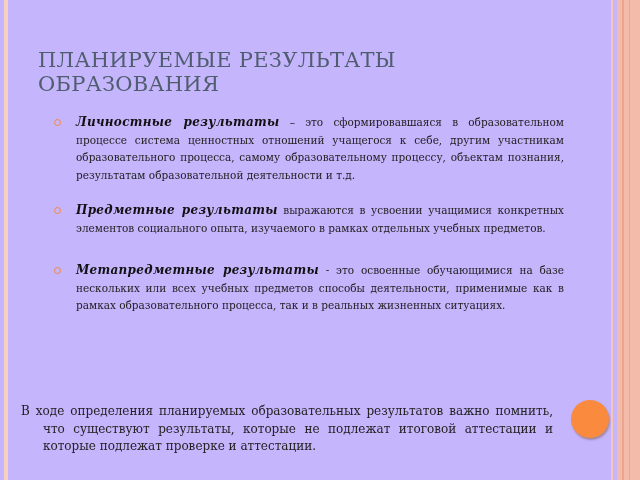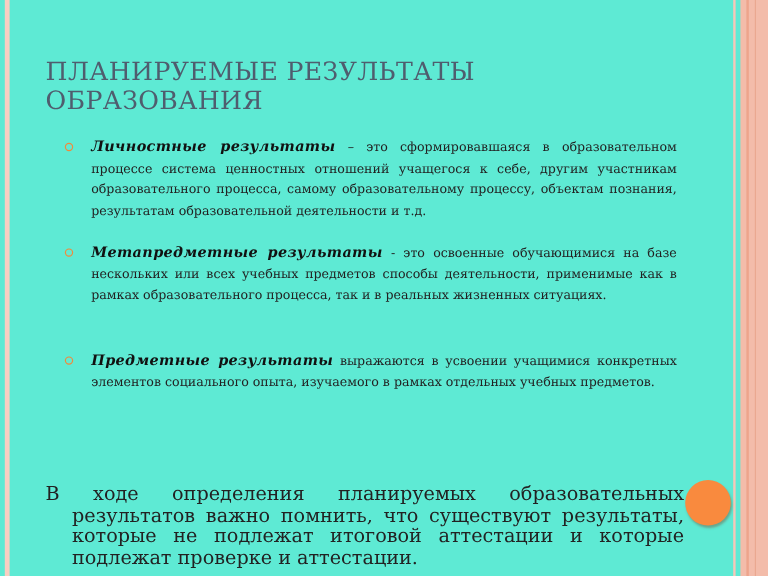--- a/index.html
+++ b/index.html
@@ -7,21 +7,21 @@
       padding: 0;
       width: 640px;
       height: 480px;
       overflow: hidden;
       background: #ffffff;
     }
     .slide {
       position: relative;
       width: 640px;
       height: 480px;
-      background: #5eead4;
+      background: #c4b5fd;
       font-family: "DejaVu Serif", "Liberation Serif", serif;
     }
     
     .left-stripe {
       position: absolute;
       left: 4px;
       top: 0;
       width: 4px;
       height: 480px;
       background: #f9cfc2;
@@ -104,24 +104,24 @@
     }
     .term {
       font-weight: bold;
       font-style: italic;
       font-size: 12px;
       letter-spacing: 0.3px;
       color: #111111;
     }
     .note {
       position: absolute;
-      left: 38px;
+      left: 21px;
       top: 403px;
       width: 510px;
-      font-size: 16px;
+      font-size: 12px;
       line-height: 17.5px;
       color: #222222;
       text-align: justify;
       padding-left: 22px;
       text-indent: -22px;
       margin: 0;
     }
     .orange-circle {
       position: absolute;
       left: 571px;
@@ -143,26 +143,26 @@
   <div class="right-line-a"></div>
   <div class="right-line-b"></div>
 
   <h1 class="title">ПЛАНИРУЕМЫЕ РЕЗУЛЬТАТЫ ОБРАЗОВАНИЯ</h1>
 
   <ul class="bullets">
     <li class="bullet-item b1">
       <span class="bullet-marker"></span>
       <span class="term">Личностные результаты</span><span> – это сформировавшаяся в образовательном процессе система ценностных отношений учащегося к себе, другим участникам образовательного процесса, самому образовательному процессу, объектам познания, результатам образовательной деятельности и т.д.</span>
     </li>
+    <li class="bullet-item b3">
+      <span class="bullet-marker"></span>
+      <span class="term">Предметные результаты</span><span> выражаются в усвоении учащимися конкретных элементов социального опыта, изучаемого в рамках отдельных учебных предметов.</span>
+    </li>
     <li class="bullet-item b2">
       <span class="bullet-marker"></span>
       <span class="term">Метапредметные результаты</span><span> -  это освоенные обучающимися на базе нескольких или всех учебных предметов способы деятельности, применимые как в рамках образовательного процесса, так и в реальных жизненных ситуациях.</span>
-    </li>
-    <li class="bullet-item b3">
-      <span class="bullet-marker"></span>
-      <span class="term">Предметные результаты</span><span> выражаются в усвоении учащимися конкретных элементов социального опыта, изучаемого в рамках отдельных учебных предметов.</span>
     </li>
   </ul>
 
   <p class="note">В ходе определения планируемых образовательных результатов важно помнить, что существуют результаты, которые не подлежат итоговой аттестации и которые подлежат проверке и аттестации.</p>
 
   <div class="orange-circle"></div>
 </div>
 
 </body></html>

